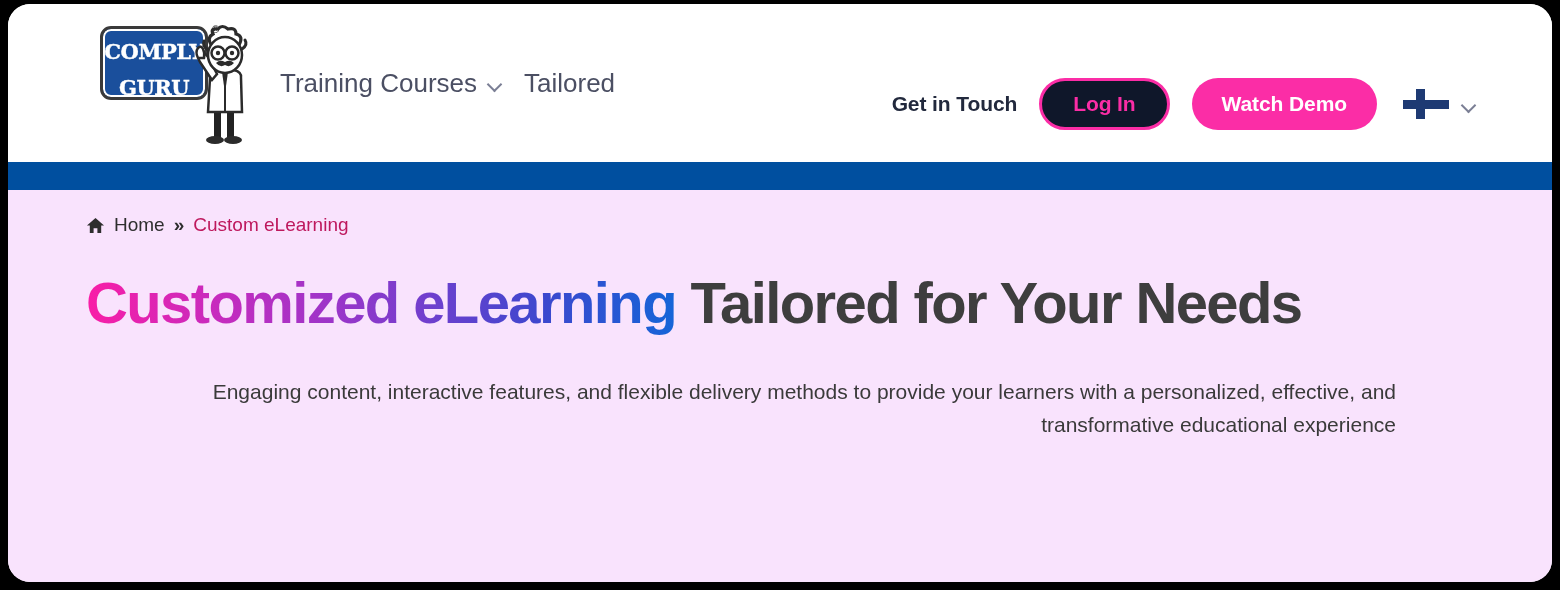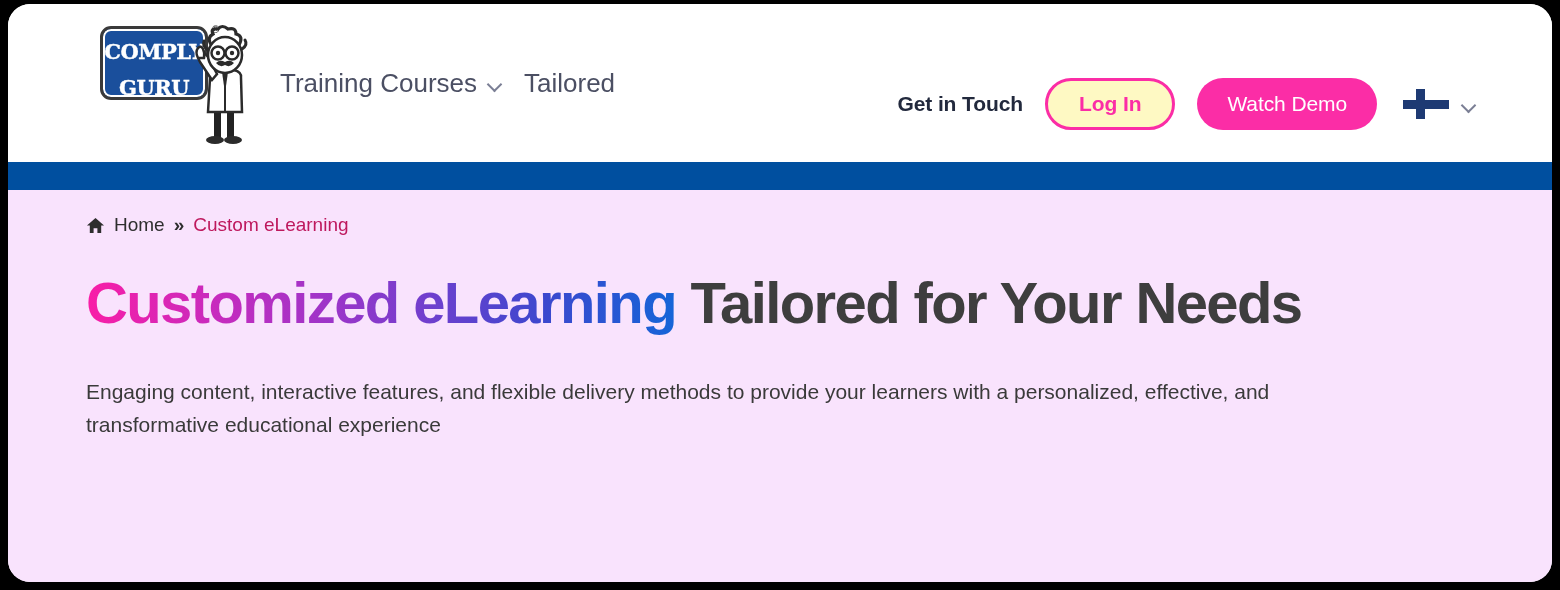--- a/index.html
+++ b/index.html
@@ -132,37 +132,37 @@
     color: #22293d;
     font-size: 21px;
     font-weight: bold;
     white-space: nowrap;
     cursor: pointer;
     letter-spacing: -0.1px;
   }
   #login-btn {
     border: 3px solid #FB2DA6;
     color: #FB2DA6;
-    background: #fef9c3;
+    background: #0f172a;
     border-radius: 40px;
     padding: 11px 31px;
     font-size: 21px;
     font-weight: bold;
     cursor: pointer;
     white-space: nowrap;
     letter-spacing: -0.1px;
   }
   #watch-demo-btn {
     background: #FB2DA6;
     color: #ffffff;
     border: none;
     border-radius: 40px;
     padding: 14px 30px;
     font-size: 21px;
-    font-weight: normal;
+    font-weight: bold;
     cursor: pointer;
     white-space: nowrap;
     letter-spacing: -0.1px;
   }
   #lang-switch {
     display: flex;
     align-items: center;
     gap: 12px;
     cursor: pointer;
     margin-left: 4px;
@@ -219,20 +219,21 @@
     color: transparent;
   }
 
   #hero-subtitle {
     margin-top: 32px;
     font-size: 21px;
     line-height: 1.55;
     color: #3a3a3a;
     max-width: 1310px;
     font-weight: 400;
+    text-align: right;
   }
 </style>
 </head>
 <body>
 
 <div id="window-frame">
 
   <header id="site-header">
 
     <div class="logo-wrap">

